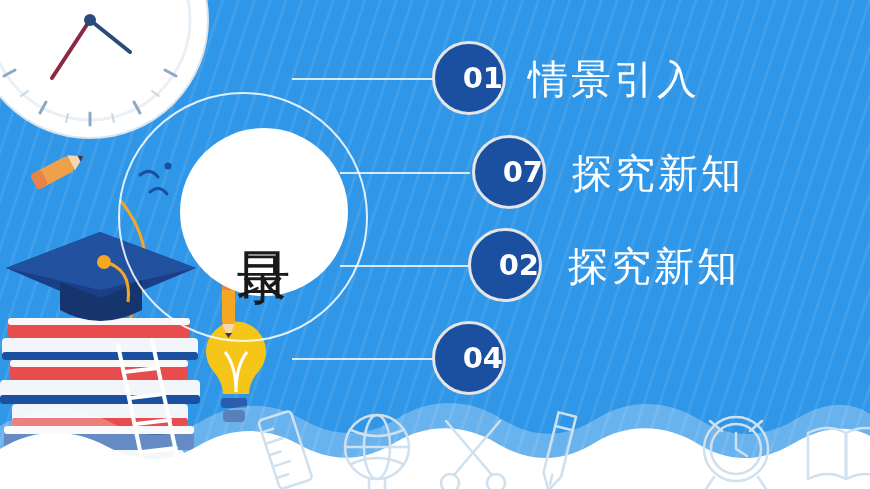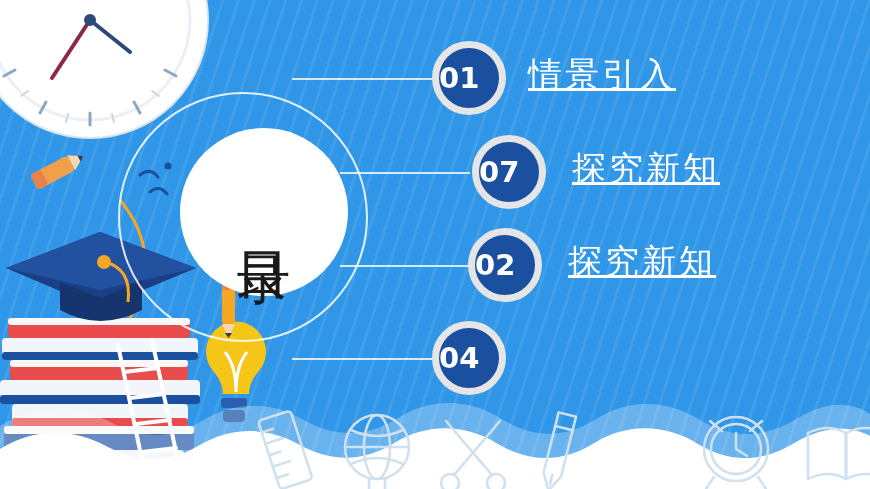--- a/index.html
+++ b/index.html
@@ -76,41 +76,40 @@
     background: rgba(255,255,255,0.8);
   }
 
   
   .bullet {
     position: absolute;
     width: 74px;
     height: 74px;
     border-radius: 50%;
     background: #1b4fa0;
-    border: 7px solid #e5e5e5;
+    border: 3px solid #e5e5e5;
     box-sizing: border-box;
     display: flex;
     align-items: center;
-    justify-content: flex-start;
+    justify-content: flex-end;
   }
   .bullet span {
     font-family: "DejaVu Sans", sans-serif;
     font-weight: bold;
     font-size: 29px;
     color: #ffffff;
     letter-spacing: 0px;
   }
   .item-label {
     position: absolute;
     font-family: "DejaVu Sans", sans-serif;
-    font-size: 34px;
+    font-size: 40px;
     color: #ffffff;
     letter-spacing: 3px;
     white-space: nowrap;
-    text-decoration: underline;
   }
 </style>
 </head>
 <body>
 
 <div id="slide">
 
   <div id="stripes"></div>
 
   <svg id="left-art" viewBox="0 0 330 489">

